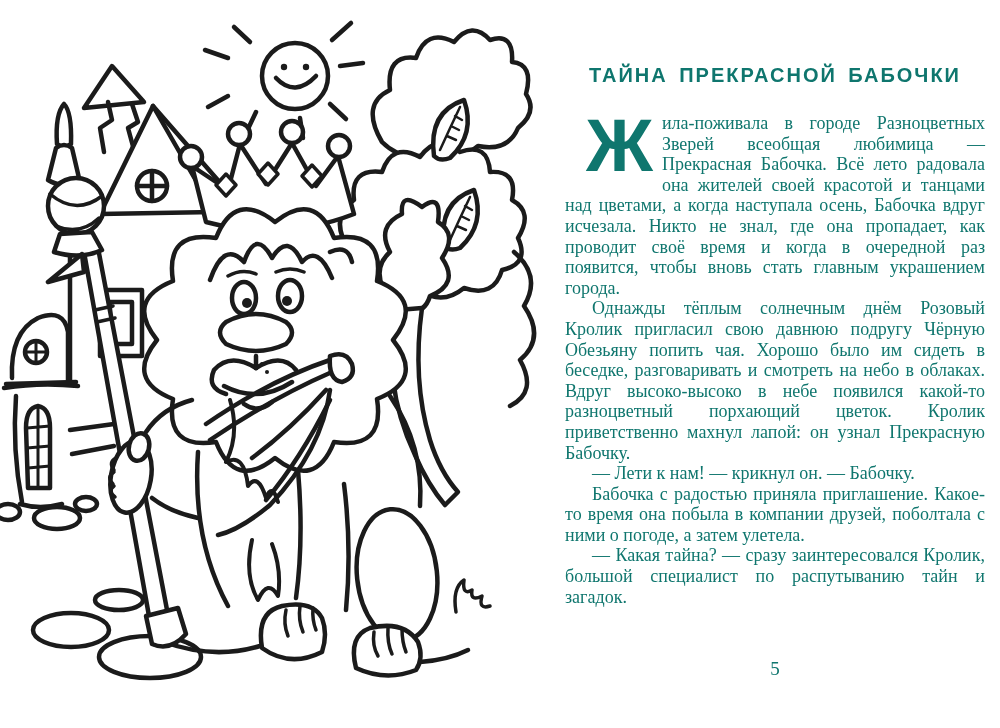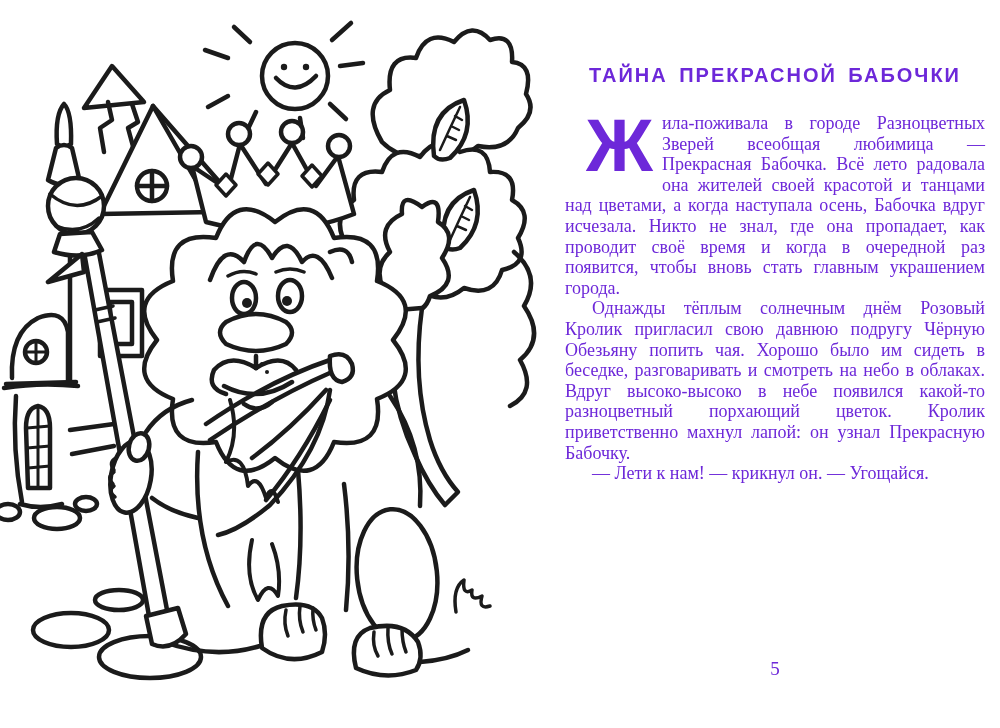--- a/index.html
+++ b/index.html
@@ -1,17 +1,17 @@
 <!DOCTYPE html>
 <html lang="ru"><head>
 <meta charset="utf-8">
 <style>
   html,body{margin:0;padding:0;background:#fff;}
   .page{position:relative;width:1000px;height:728px;background:#ffffff;overflow:hidden;
-        font-family:"Liberation Serif", serif;color:#6d28d9;}
+        font-family:"Liberation Serif", serif;color:#0f766e;}
   .illustration{position:absolute;left:0;top:0;width:540px;height:728px;}
   .illustration svg{display:block;}
   .text-col{position:absolute;left:565px;top:62px;width:420px;}
   h1.title{font-family:"Liberation Sans", sans-serif;font-weight:800;font-size:20px;line-height:26px;
      letter-spacing:2px;word-spacing:4px;text-align:center;margin:0 0 25px 0;white-space:nowrap;}
   .text-col p{font-size:18px;line-height:20.6px;text-align:justify;margin:0;text-indent:27px;
      -webkit-hyphens:auto;hyphens:auto;}
   .text-col p.first{text-indent:0;}
   .dropcap{float:left;font-family:"Liberation Sans", sans-serif;font-weight:900;
      font-size:74px;line-height:58px;padding:4px 9px 0 21px;}
@@ -171,18 +171,20 @@
         </g>
 
       </g>
     </svg>
   </div>
 
   <div class="text-col">
     <h1 class="title">ТАЙНА ПРЕКРАСНОЙ БАБОЧКИ</h1>
     <p class="first"><span class="dropcap">Ж</span><span>ила-поживала в городе Разноцветных Зверей всеобщая любимица — Прекрасная Бабочка. Всё лето радовала она жителей своей красотой и танцами над цветами, а когда наступала осень, Бабочка вдруг исчезала. Никто не знал, где она пропадает, как проводит своё время и когда в очередной раз появится, чтобы вновь стать главным украшением города.</span></p>
     <p>Однажды тёплым солнечным днём Розовый Кролик пригласил свою давнюю подругу Чёрную Обезьяну попить чая. Хорошо было им сидеть в беседке, разговаривать и смотреть на небо в облаках. Вдруг высоко-высоко в небе появился какой-то разноцветный порхающий цветок. Кролик приветственно махнул лапой: он узнал Прекрасную Бабочку.</p>
-    <p>— Лети к нам! — крикнул он. — Угощайся.</p>
+    <p>— Лети к нам! — крикнул он. — Бабочку.</p>
+    <p>Бабочка с радостью приняла приглашение. Какое-то время она побыла в компании друзей, поболтала с ними о погоде, а затем улетела.</p>
+    <p>— Какая тайна? — сразу заинтересовался Кролик, большой специалист по распутыванию тайн и загадок.</p>
   </div>
 
   <div class="page-number">5</div>
 
 </div>
 
 </body></html>

